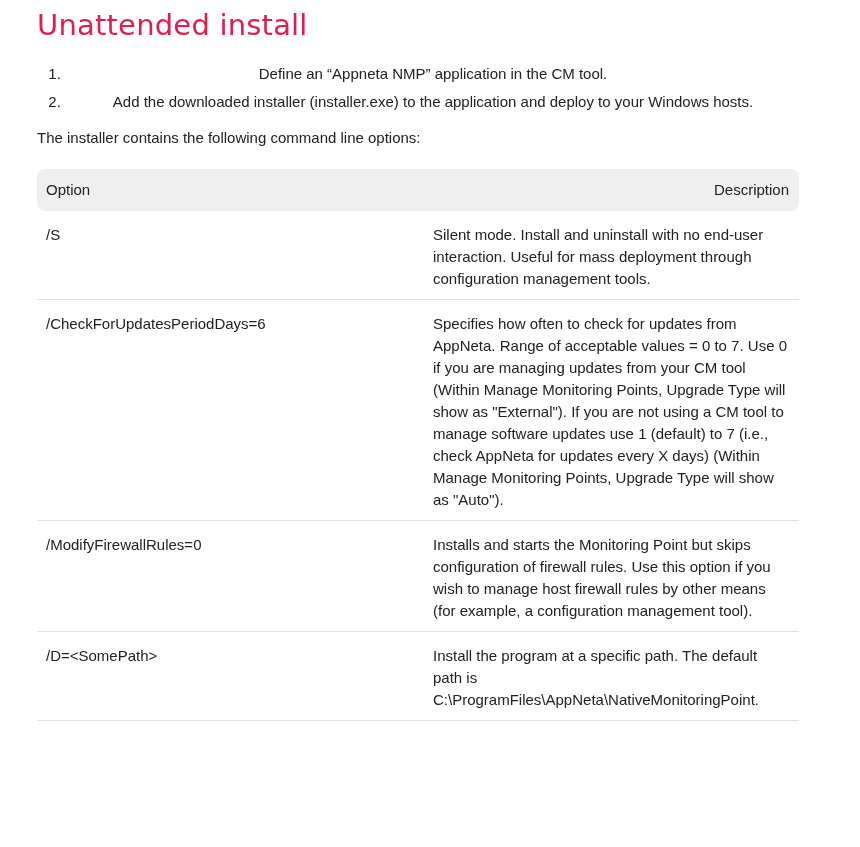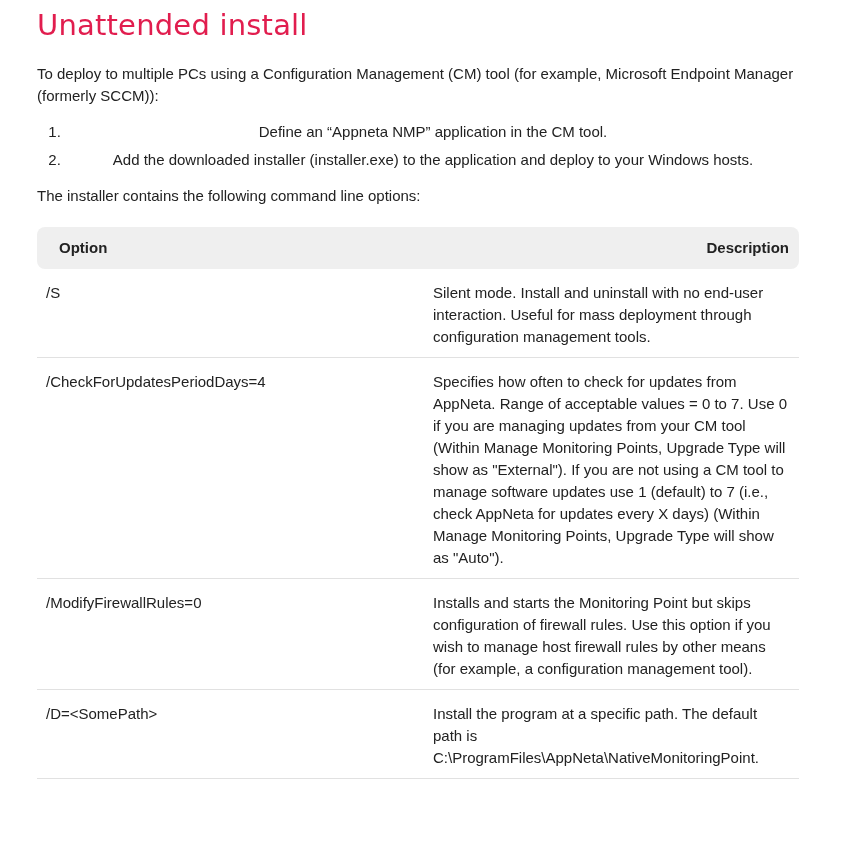--- a/index.html
+++ b/index.html
@@ -55,43 +55,42 @@
   }
   table.options-table {
     width: 100%;
     border-collapse: separate;
     border-spacing: 0;
     table-layout: fixed;
   }
   table.options-table col.col-option { width: 387px; }
   table.options-table th {
     background: var(--header-bg);
-    font-weight: 700;
+    font-weight: 400;
     font-size: 15px;
     text-align: left;
-    padding: 10px 10px 10px 22px;
+    padding: 10px 10px 10px 9px;
     height: 42px;
     vertical-align: middle;
   }
   table.options-table th:first-child { border-radius: 8px 0 0 8px; }
   table.options-table th:last-child  { border-radius: 0 8px 8px 0; text-align: right; }
   table.options-table td {
     vertical-align: top;
     padding: 13px 10px 9px 9px;
     border-bottom: 1px solid var(--border);
   }
 </style>
 </head>
 <body>
 
 <div class="content">
 
   <h1 class="page-title">Unattended install</h1>
 
-  <p class="intro">To deploy to multiple PCs using a Configuration Management (CM) tool (for example, Microsoft Endpoint Manager (formerly SCCM)):</p>
 
   <ol class="steps">
     <li>Define an “Appneta NMP” application in the CM tool.</li>
     <li>Add the downloaded installer (installer.exe) to the application and deploy to your Windows hosts.</li>
   </ol>
 
   <p class="table-lead">The installer contains the following command line options:</p>
 
   <table class="options-table">
     <colgroup>
@@ -103,21 +102,21 @@
         <th>Option</th>
         <th>Description</th>
       </tr>
     </thead>
     <tbody>
       <tr>
         <td>/S</td>
         <td>Silent mode. Install and uninstall with no end-user interaction. Useful for mass deployment through configuration management tools.</td>
       </tr>
       <tr>
-        <td>/CheckForUpdatesPeriodDays=4</td>
+        <td>/CheckForUpdatesPeriodDays=6</td>
         <td>Specifies how often to check for updates from AppNeta. Range of acceptable values = 0 to 7. Use 0 if you are managing updates from your CM tool (Within Manage Monitoring Points, Upgrade Type will show as "External"). If you are not using a CM tool to manage software updates use 1 (default) to 7 (i.e., check AppNeta for updates every X days) (Within Manage Monitoring Points, Upgrade Type will show as "Auto").</td>
       </tr>
       <tr>
         <td>/ModifyFirewallRules=0</td>
         <td>Installs and starts the Monitoring Point but skips configuration of firewall rules. Use this option if you wish to manage host firewall rules by other means (for example, a configuration management tool).</td>
       </tr>
       <tr>
         <td>/D=&lt;SomePath&gt;</td>
         <td>Install the program at a specific path. The default path is C:\ProgramFiles\AppNeta\NativeMonitoringPoint.</td>
       </tr>

